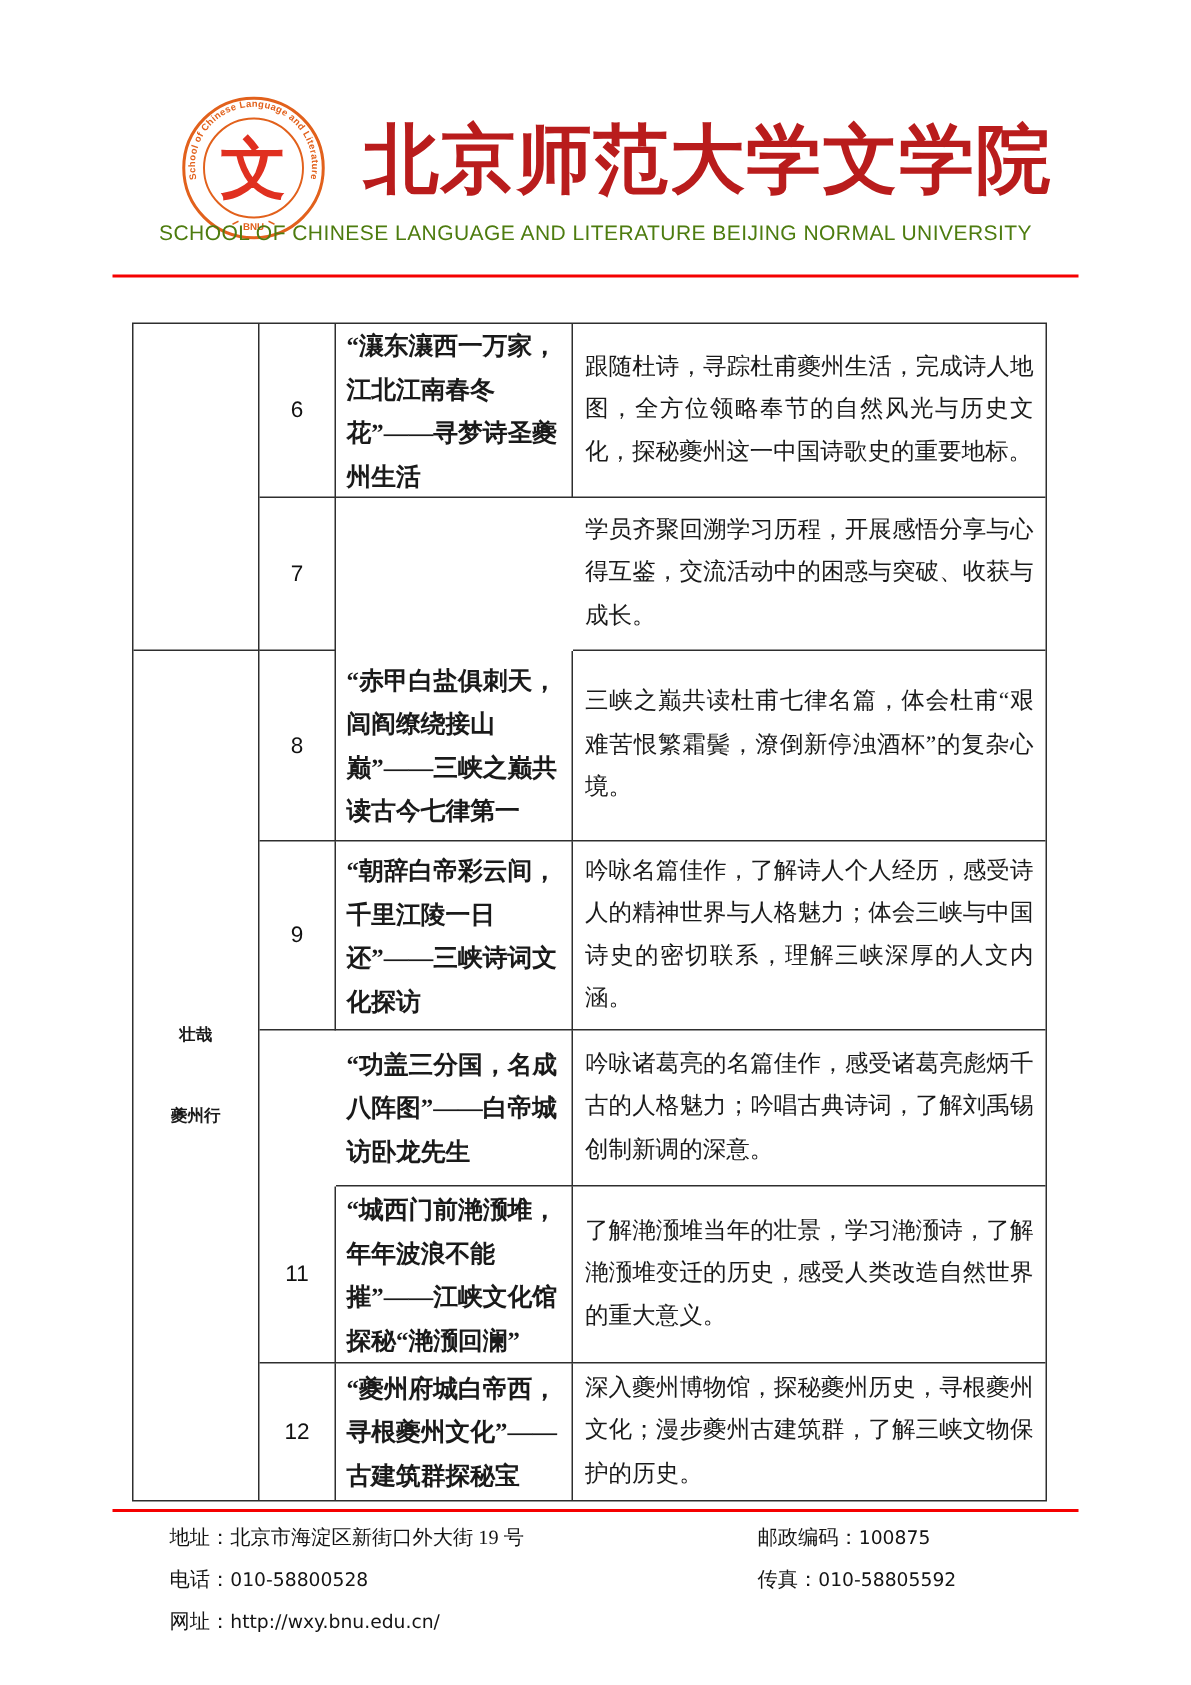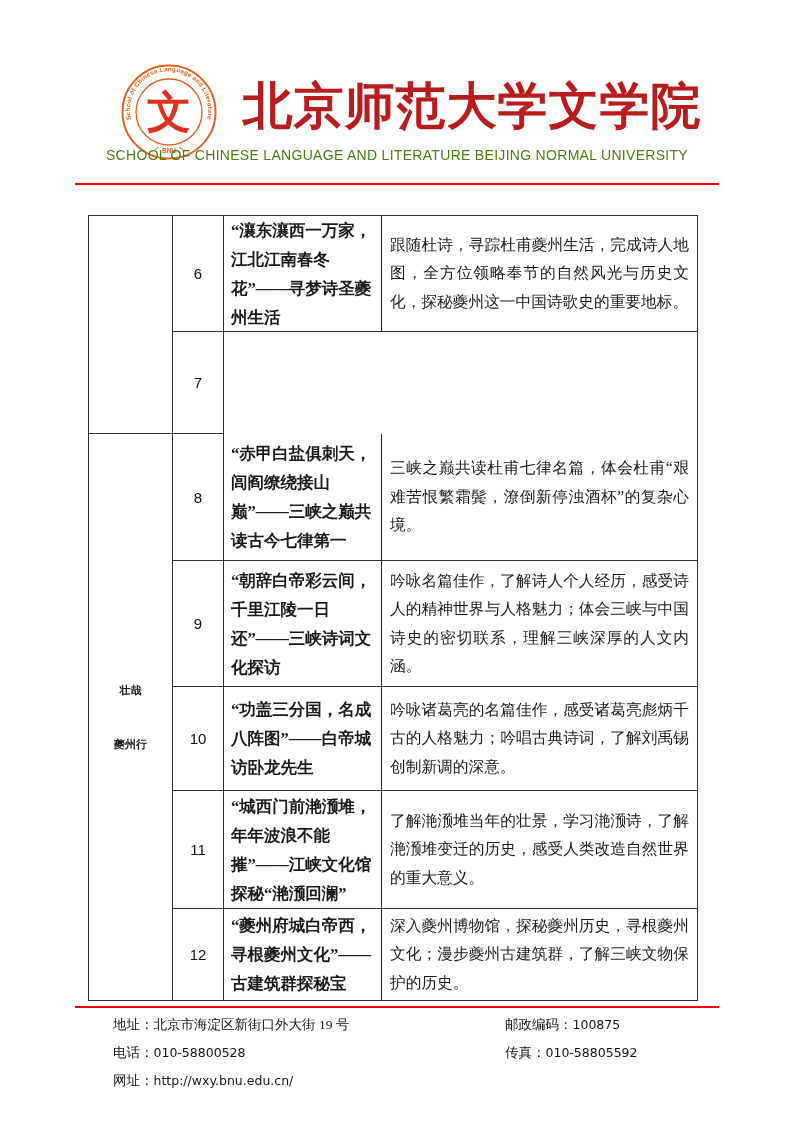--- a/index.html
+++ b/index.html
@@ -156,38 +156,40 @@
 
     <div class="cell num-cell r1">6</div>
     <div class="cell title-cell r1">
       <div class="title-text">“瀼东瀼西一万家，江北江南春冬花”——寻梦诗圣夔州生活</div>
     </div>
     <div class="cell desc-cell r1">
       <div class="desc-text">跟随杜诗，寻踪杜甫夔州生活，完成诗人地图，全方位领略奉节的自然风光与历史文化，探秘夔州这一中国诗歌史的重要地标。</div>
     </div>
 
     <div class="cell num-cell r2">7</div>
+    <div class="cell desc-cell r2">
+      <div class="desc-text">学员齐聚回溯学习历程，开展感悟分享与心得互鉴，交流活动中的困惑与突破、收获与成长。</div>
+    </div>
 
     <div class="cell num-cell r3">8</div>
     <div class="cell title-cell r3">
       <div class="title-text">“赤甲白盐俱刺天，闾阎缭绕接山巅”——三峡之巅共读古今七律第一</div>
     </div>
     <div class="cell desc-cell r3">
       <div class="desc-text">三峡之巅共读杜甫七律名篇，体会杜甫“艰难苦恨繁霜鬓，潦倒新停浊酒杯”的复杂心境。</div>
     </div>
 
     <div class="cell num-cell r4">9</div>
     <div class="cell title-cell r4">
       <div class="title-text">“朝辞白帝彩云间，千里江陵一日还”——三峡诗词文化探访</div>
     </div>
     <div class="cell desc-cell r4">
       <div class="desc-text">吟咏名篇佳作，了解诗人个人经历，感受诗人的精神世界与人格魅力；体会三峡与中国诗史的密切联系，理解三峡深厚的人文内涵。</div>
     </div>
 
-    <div class="cell num-cell r5">10</div>
     <div class="cell title-cell r5">
       <div class="title-text">“功盖三分国，名成八阵图”——白帝城访卧龙先生</div>
     </div>
     <div class="cell desc-cell r5">
       <div class="desc-text">吟咏诸葛亮的名篇佳作，感受诸葛亮彪炳千古的人格魅力；吟唱古典诗词，了解刘禹锡创制新调的深意。</div>
     </div>
 
     <div class="cell num-cell r6">11</div>
     <div class="cell title-cell r6">
       <div class="title-text">“城西门前滟滪堆，年年波浪不能摧”——江峡文化馆探秘“滟滪回澜”</div>

